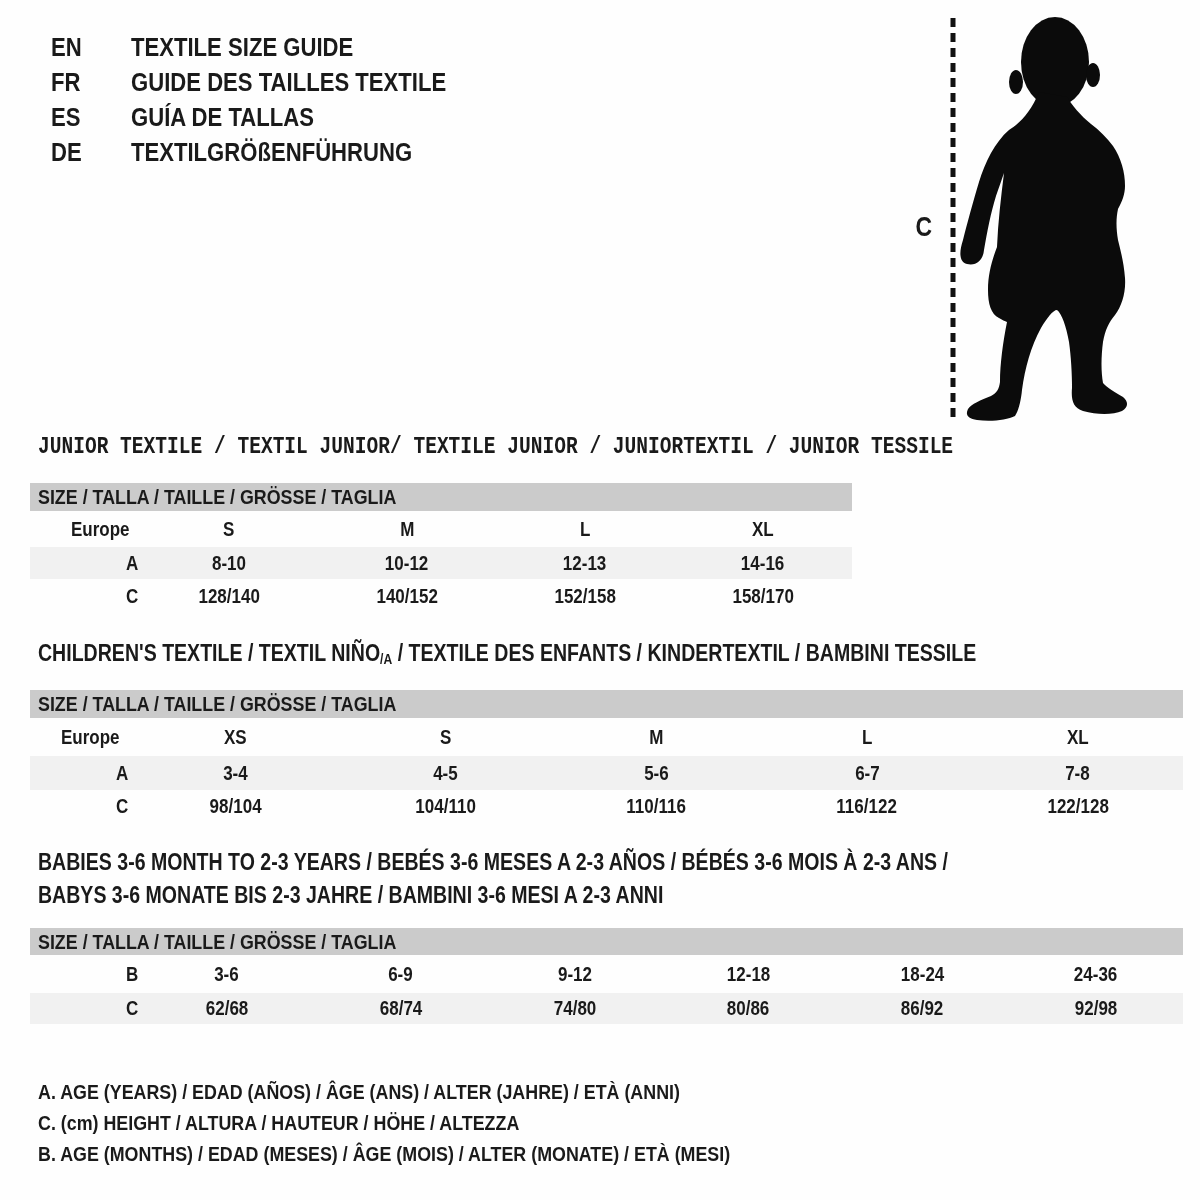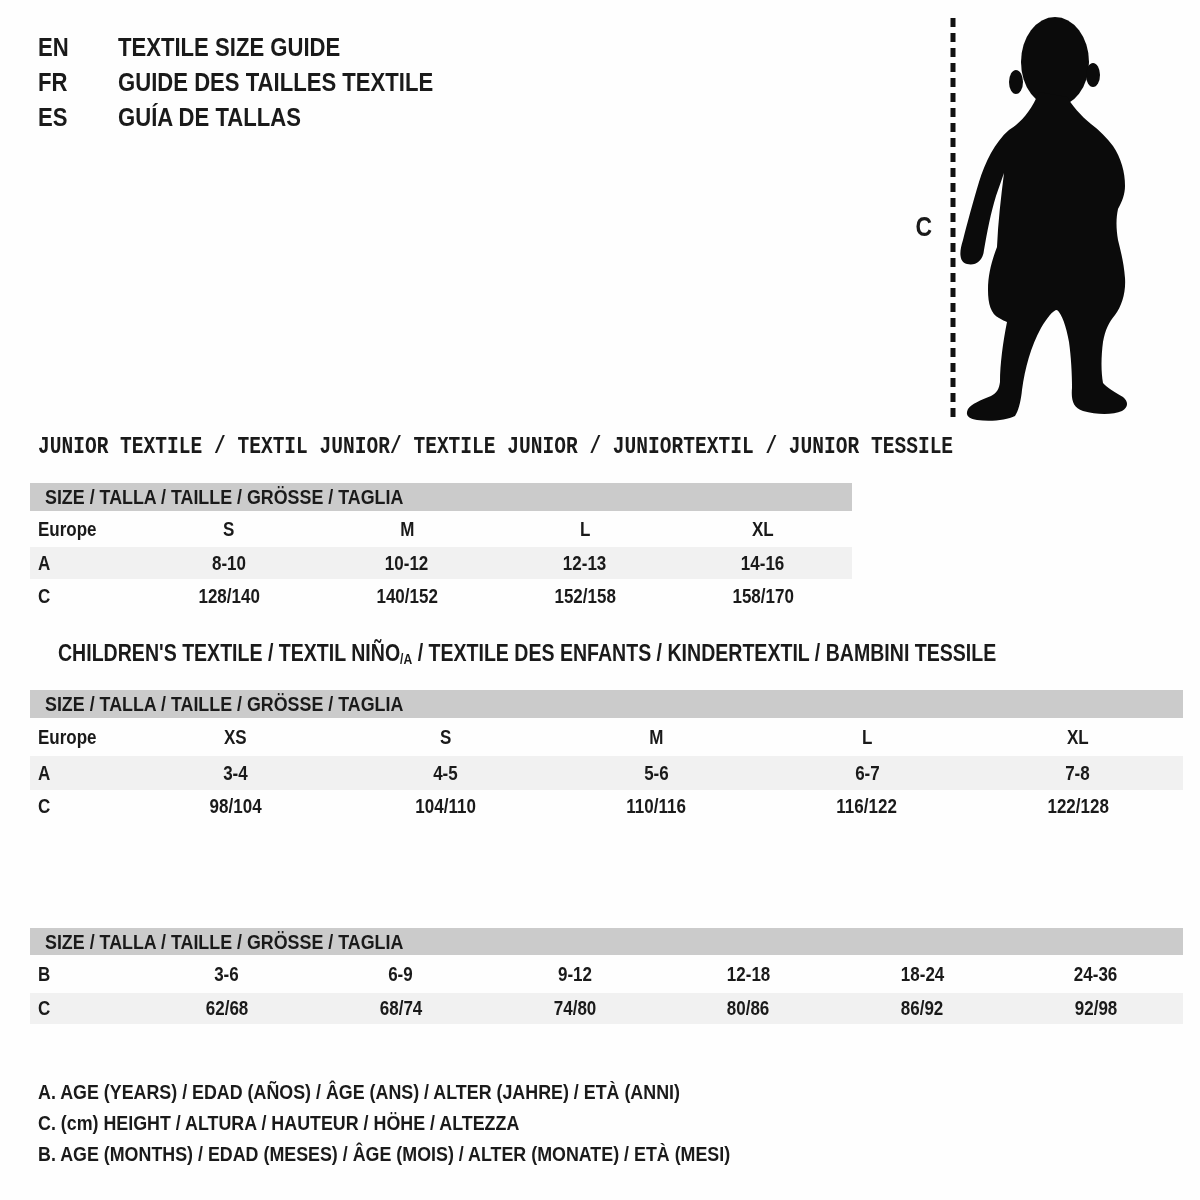--- a/index.html
+++ b/index.html
@@ -8,39 +8,39 @@
     font-family:"Liberation Sans","DejaVu Sans",sans-serif;
     font-weight:bold; color:#1a1a1a; overflow:hidden;
   }
   
   .cx  { display:inline-block; transform:scaleX(0.85); transform-origin:0 50%; white-space:nowrap; }
   .cxc { display:inline-block; transform:scaleX(0.85); transform-origin:50% 50%; white-space:nowrap; }
 
   
   .lang-block { position:absolute; left:38px; top:30px; }
   .lang-row  { display:flex; height:35px; align-items:center; font-size:26px; }
-  .lang-code { width:80px; }
+  .lang-code { width:80px;margin-left:13px; }
 
   
   .dash-line { position:absolute; left:948px; top:16px; }
   .measure-c { position:absolute; left:914px; top:212px; font-size:27px; }
   .baby-svg  { position:absolute; left:955px; top:12px; }
 
   
   .section-title { position:absolute; left:38px; font-size:23px; }
   .title-junior   { top:434px;font-family:Liberation Mono, monospace; }
-  .title-children { top:640px;margin-left:20px; }
+  .title-children { top:640px; }
   .title-babies   { top:846px; line-height:33px; }
   .sub { font-size:0.62em; vertical-align:-0.22em; }
 
   
   .tbl { position:absolute; left:30px; }
-  .size-bar { background:#cbcbcb; height:28px; display:flex; align-items:center; padding-left:15px; font-size:21px; }
+  .size-bar { background:#cbcbcb; height:28px; display:flex; align-items:center; padding-left:8px; font-size:21px; }
   .trow { display:flex; align-items:center; font-size:20px; }
-  .lbl { padding-left:8px; }
+  .lbl { padding-left:8px;text-align:right; }
   .val { flex:1; text-align:center; }
 
   .tbl-junior { top:483px; width:822px; }
   .tbl-junior .lbl { width:102px; }
   .tbl-junior .row-head { height:36px; }
   .tbl-junior .row-a { height:32px; background:#f1f1f1; }
   .tbl-junior .row-c { height:34px; }
 
   .tbl-children { top:690px; width:1153px; }
   .tbl-children .lbl { width:92px; }
@@ -68,20 +68,24 @@
       <span class="lang-code"><span class="cx">EN</span></span>
       <span class="cx">TEXTILE SIZE GUIDE</span>
     </div>
     <div class="lang-row">
       <span class="lang-code"><span class="cx">FR</span></span>
       <span class="cx">GUIDE DES TAILLES TEXTILE</span>
     </div>
     <div class="lang-row">
       <span class="lang-code"><span class="cx">ES</span></span>
       <span class="cx">GUÍA DE TALLAS</span>
+    </div>
+    <div class="lang-row">
+      <span class="lang-code"><span class="cx">DE</span></span>
+      <span class="cx">TEXTILGRÖßENFÜHRUNG</span>
     </div>
   </div>
 
   <svg class="dash-line" width="10" height="404" viewBox="0 0 10 404">
     <line x1="5" y1="2" x2="5" y2="402" stroke="#111111" stroke-width="5" stroke-dasharray="9 6"></line>
   </svg>
   <div class="measure-c"><span class="cxc">C</span></div>
 
   <svg class="baby-svg" width="186" height="412" viewBox="0 0 186 412">
     <g fill="#0b0b0b">
@@ -160,20 +164,24 @@
     <div class="trow row-c">
       <div class="lbl"><span class="cx">C</span></div>
       <div class="val"><span class="cxc">98/104</span></div>
       <div class="val"><span class="cxc">104/110</span></div>
       <div class="val"><span class="cxc">110/116</span></div>
       <div class="val"><span class="cxc">116/122</span></div>
       <div class="val"><span class="cxc">122/128</span></div>
     </div>
   </div>
 
+  <div class="section-title title-babies">
+    <span class="cx">BABIES 3-6 MONTH TO 2-3 YEARS / BEBÉS 3-6 MESES A 2-3 AÑOS / BÉBÉS 3-6 MOIS À 2-3 ANS /</span><br>
+    <span class="cx">BABYS 3-6 MONATE BIS 2-3 JAHRE / BAMBINI 3-6 MESI A 2-3 ANNI</span>
+  </div>
   <div class="tbl tbl-babies">
     <div class="size-bar">
       <span class="cx">SIZE / TALLA / TAILLE / GRÖSSE / TAGLIA</span>
     </div>
     <div class="trow row-b">
       <div class="lbl"><span class="cx">B</span></div>
       <div class="val"><span class="cxc">3-6</span></div>
       <div class="val"><span class="cxc">6-9</span></div>
       <div class="val"><span class="cxc">9-12</span></div>
       <div class="val"><span class="cxc">12-18</span></div>

